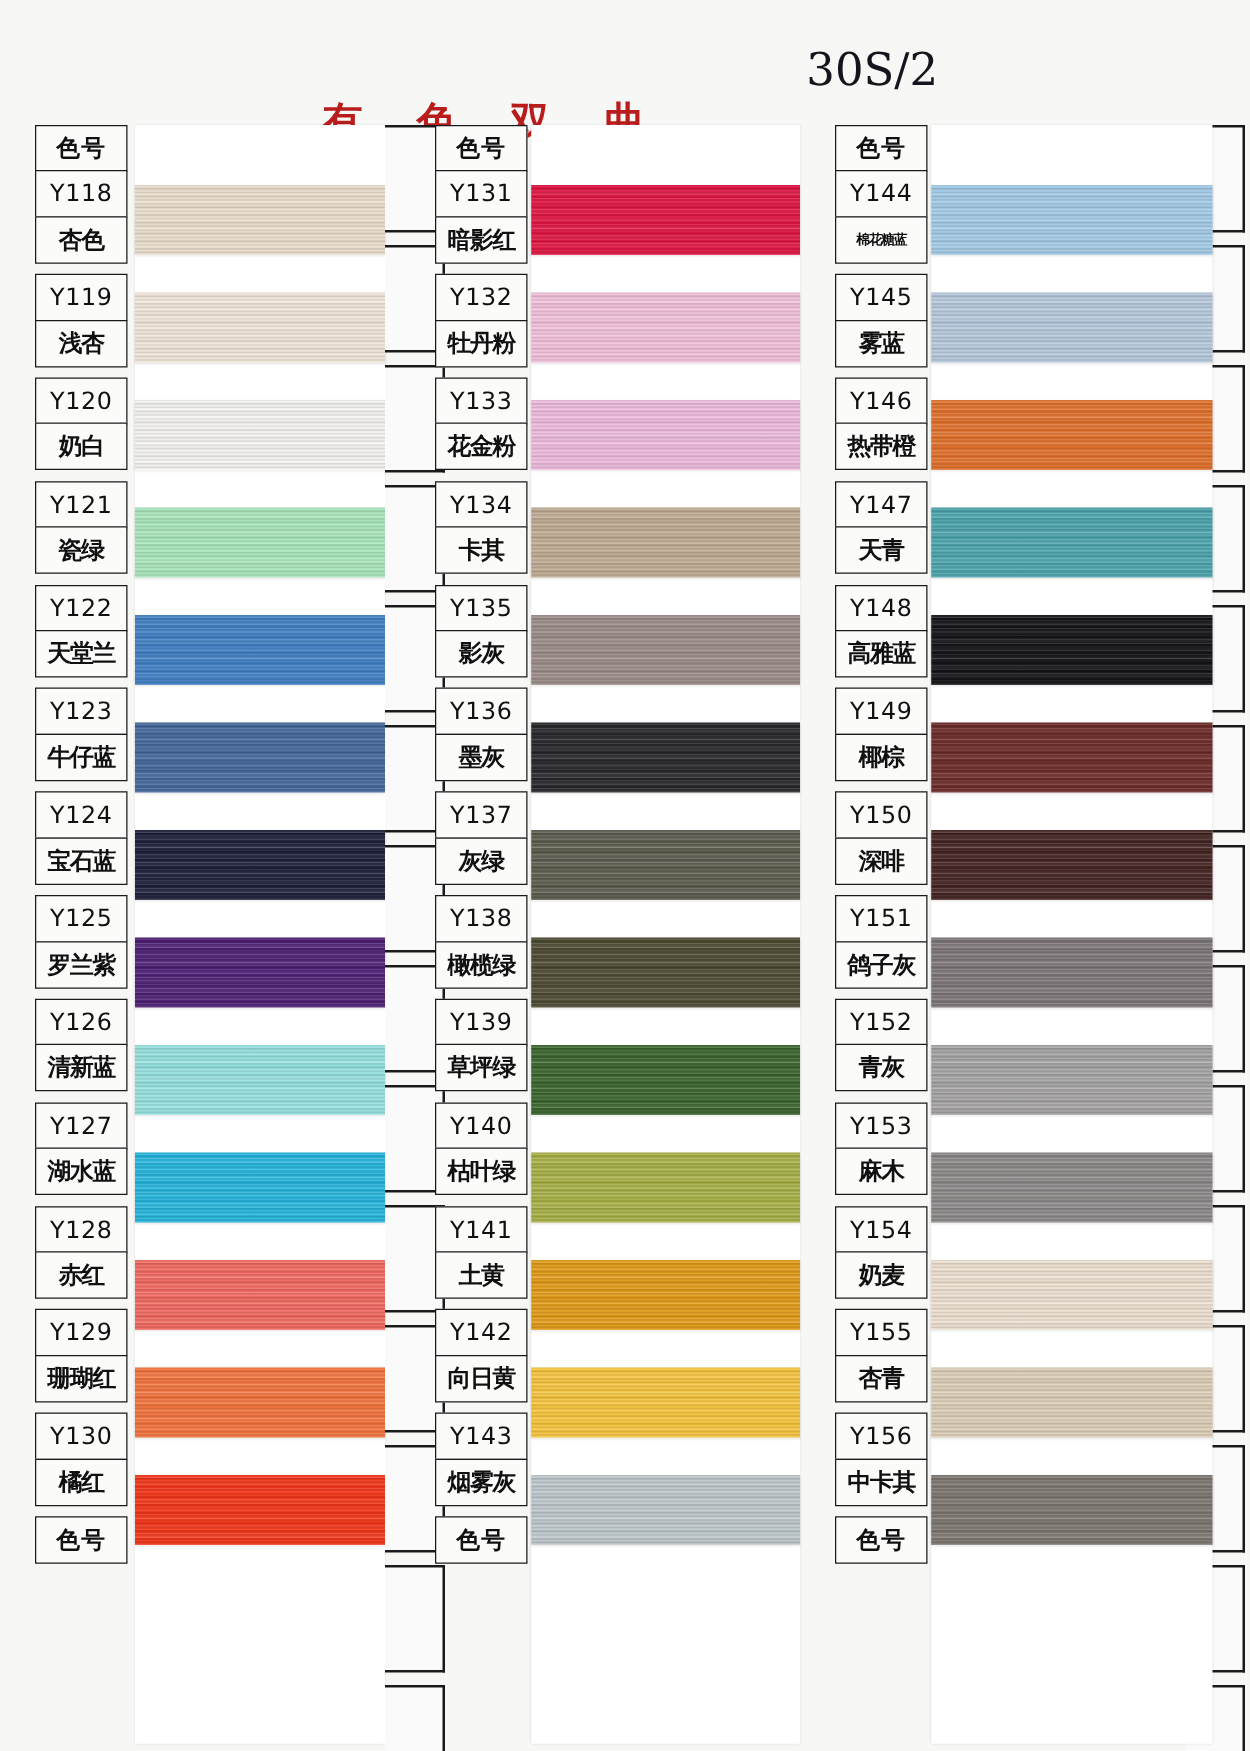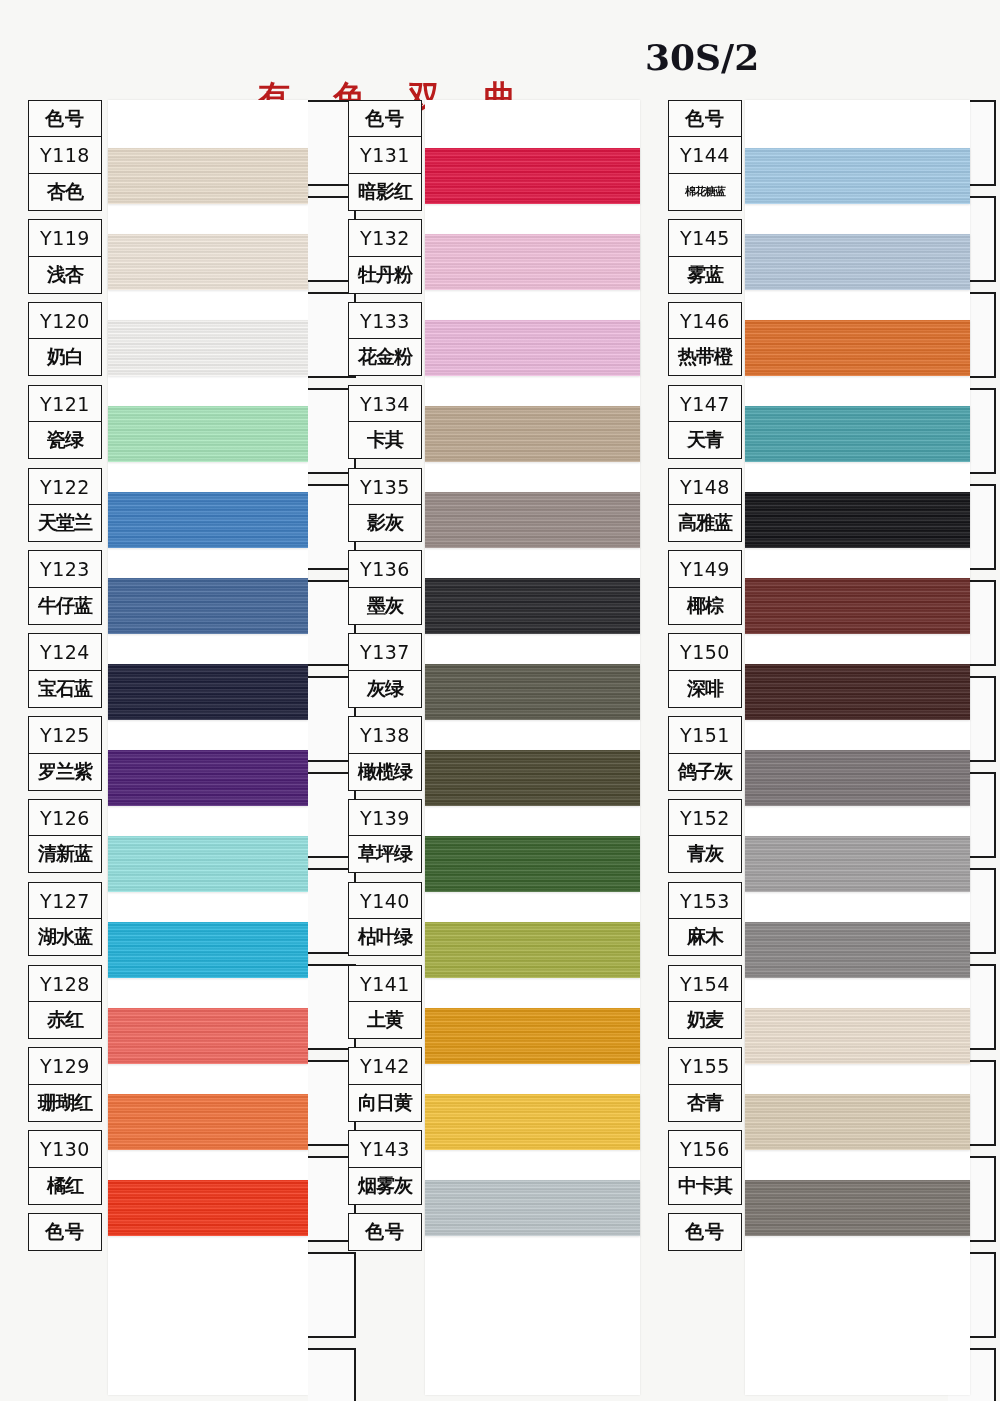--- a/index.html
+++ b/index.html
@@ -16,21 +16,21 @@
   }
   #title-main{
     position:absolute;left:258px;top:32px;
     font-family:"DejaVu Serif","Liberation Serif",serif;
     font-weight:bold;font-size:32px;color:#b91c1c;
     letter-spacing:16px;white-space:nowrap;margin-top:44px;
   }
   #title-spec{
     position:absolute;left:645px;top:36px;
     font-family:"DejaVu Serif","Liberation Serif",serif;
-    font-weight:bold;font-size:36px;color:#14141c;
+    font-weight:normal;font-size:36px;color:#14141c;
     white-space:nowrap;
   }
 
   
   .column{position:absolute;top:100px;height:1301px;}
   #column-0{left:0px;width:320px;}
   #column-1{left:320px;width:320px;}
   #column-2{left:640px;width:360px;}
 
   

